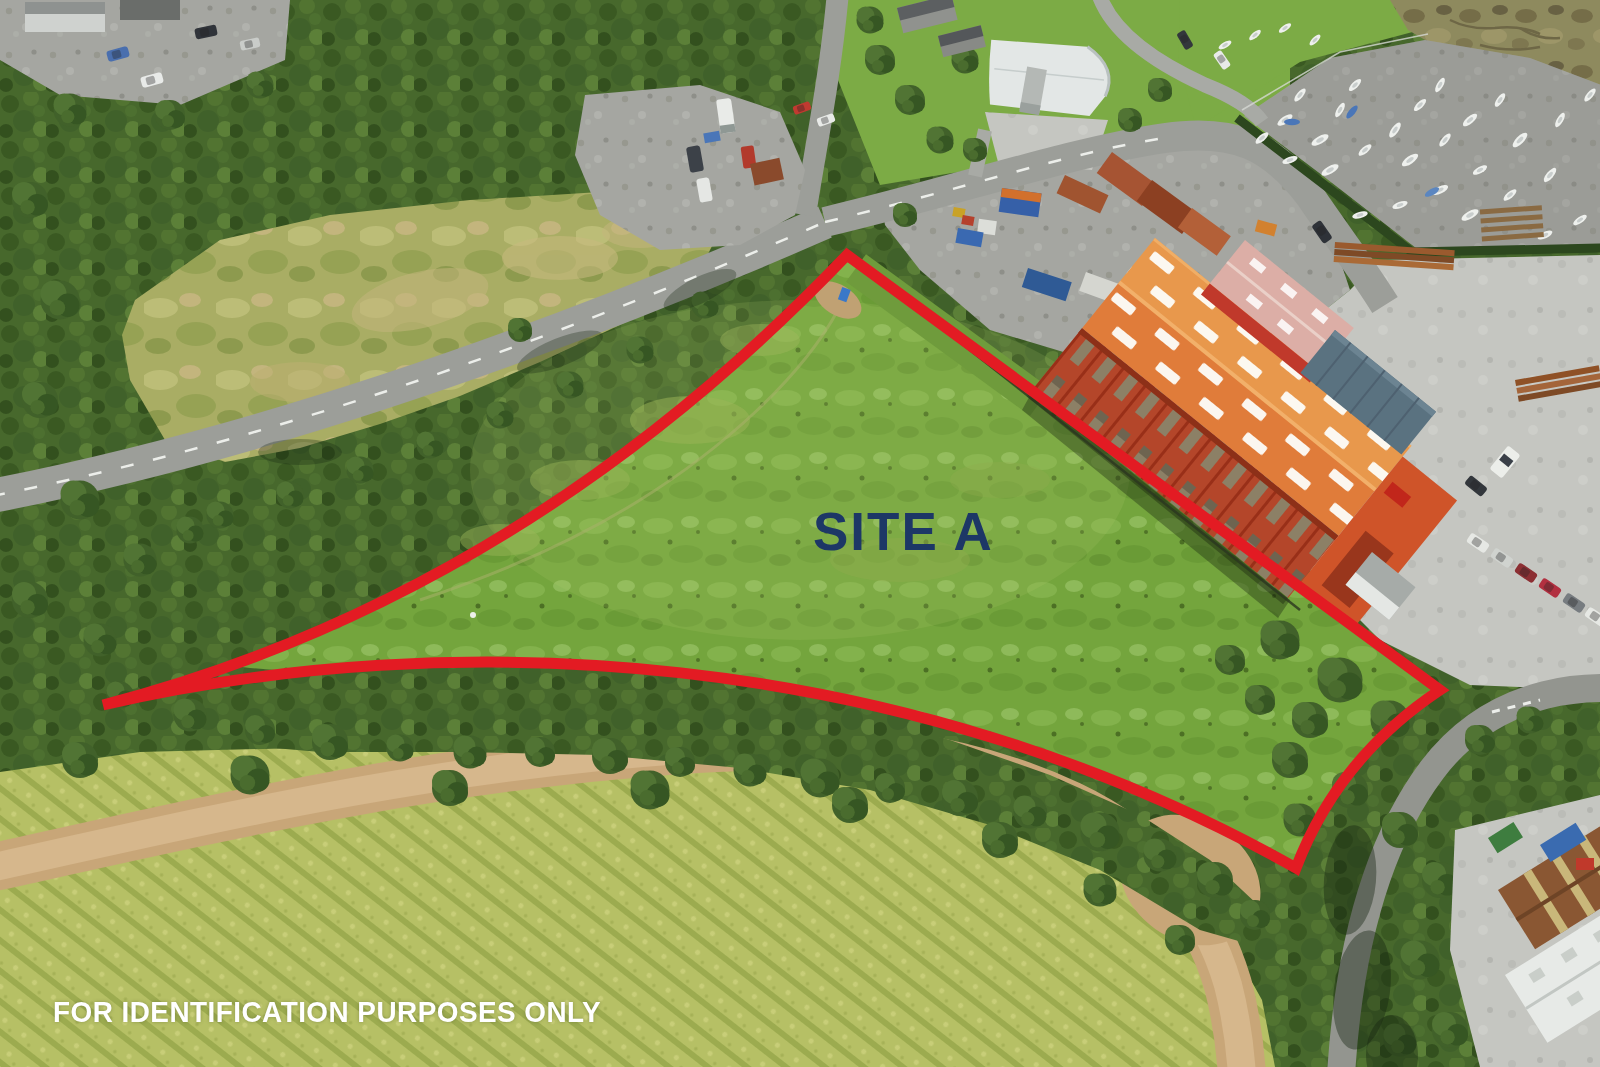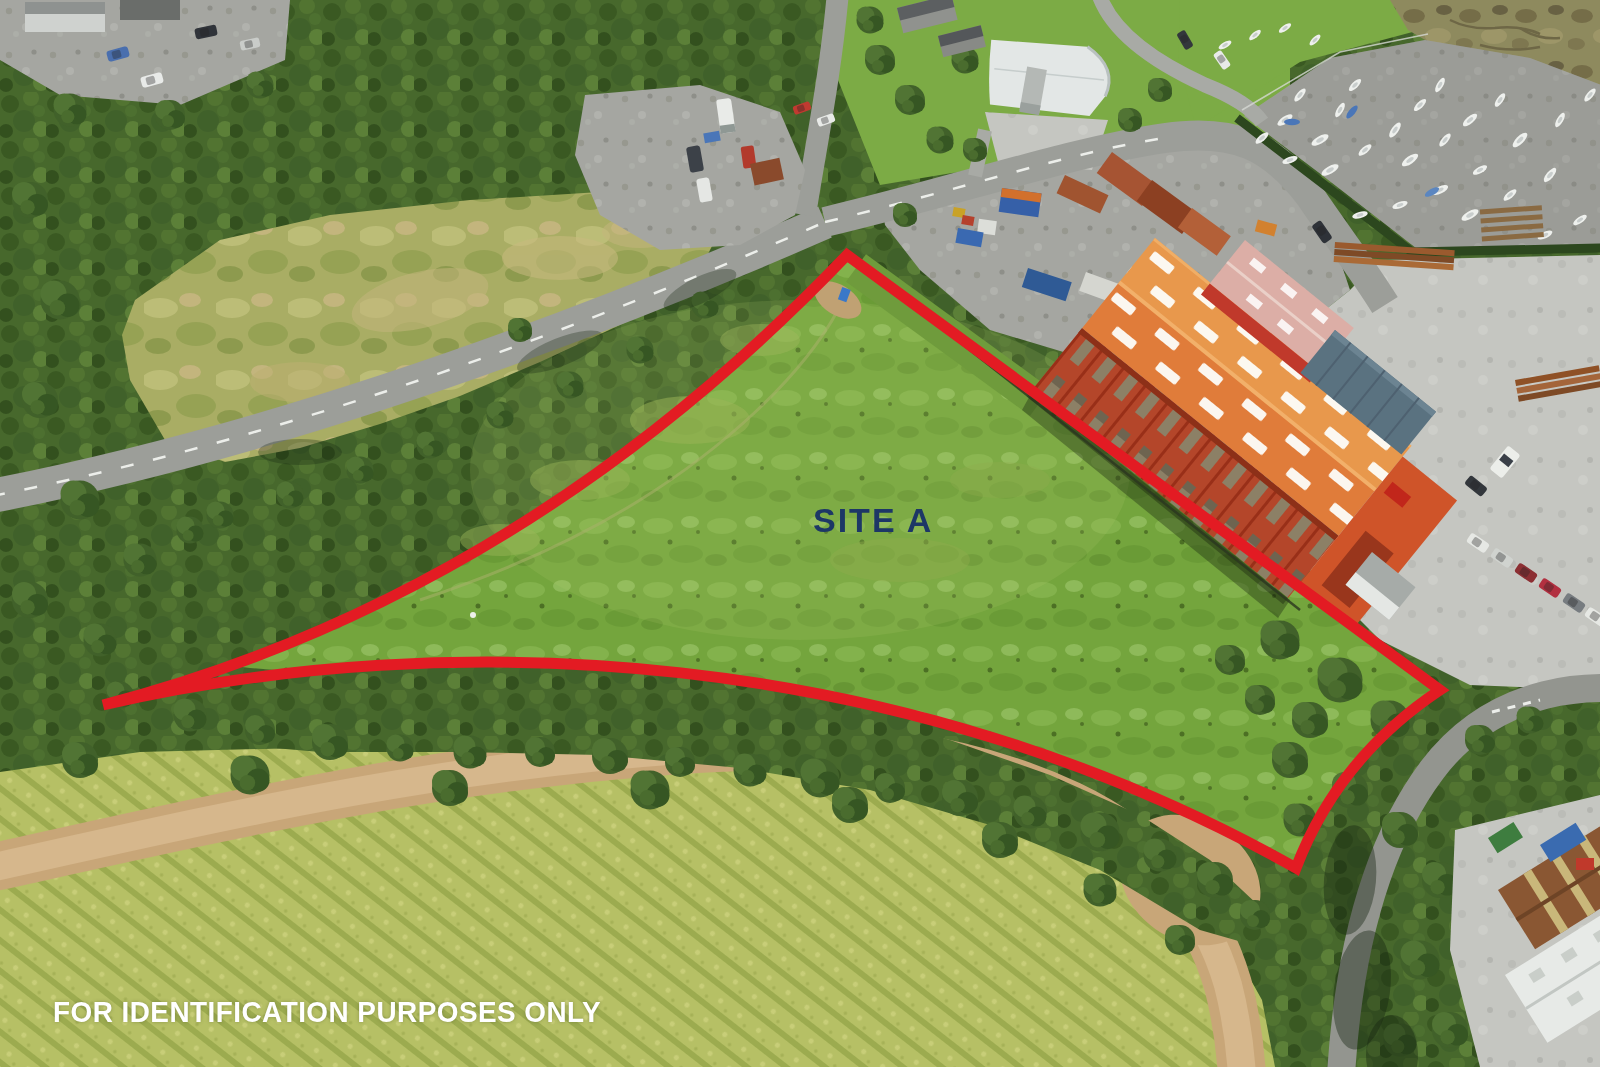--- a/index.html
+++ b/index.html
@@ -1,20 +1,20 @@
 <!DOCTYPE html>
 <html><head>
 <meta charset="utf-8">
 <style>
   html,body{margin:0;padding:0;background:#222;}
   #stage{position:relative;width:1600px;height:1067px;overflow:hidden;
          font-family:"Liberation Sans",sans-serif;}
   #stage svg{position:absolute;left:0;top:0;}
   .overlay-label{position:absolute;font-weight:800;white-space:nowrap;pointer-events:none;}
-  #site-label{left:813px;top:501px;font-size:34px;letter-spacing:2px;color:#1d3766;}
+  #site-label{left:813px;top:501px;font-size:53px;letter-spacing:2px;color:#1d3766;}
   #disclaimer-label{left:53px;top:995px;font-size:30px;letter-spacing:.5px;color:#ffffff;
                     transform:scaleX(.93);transform-origin:left center;
                     text-shadow:0 0 4px rgba(60,70,30,.35);}
 </style>
 </head>
 <body>
 
 <div id="stage">
 <svg width="1600" height="1067" viewBox="0 0 1600 1067">
   <defs>

